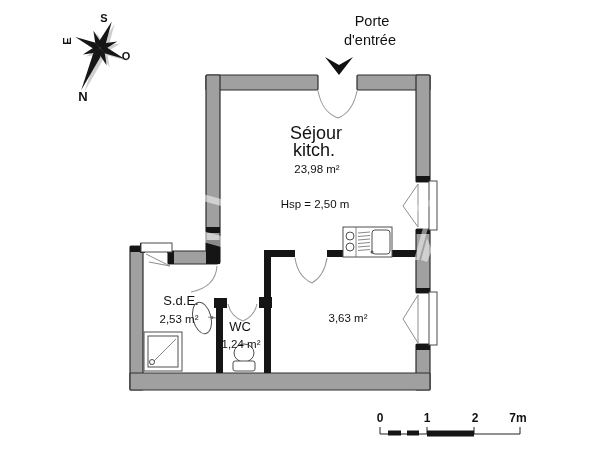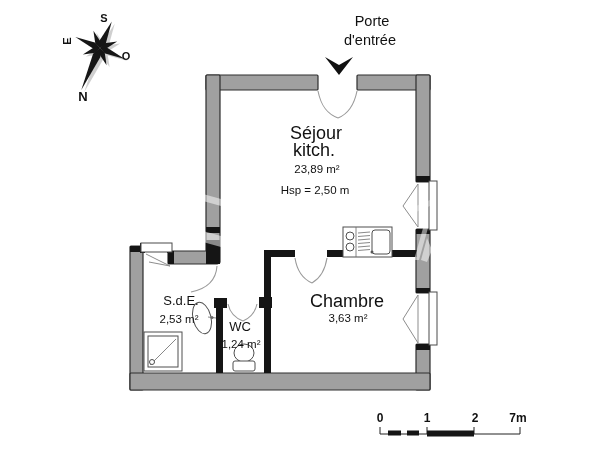--- a/index.html
+++ b/index.html
@@ -159,24 +159,23 @@
   <div class="lbl porte" style="left:340px;top:22px">Porte</div>
   <div class="lbl porte" style="left:338px;top:41px">d'entrée</div>
 
   <div class="lbl compass-letter" style="left:104px;top:19px">S</div>
   <div class="lbl compass-letter rot90" style="left:68px;top:41px">E</div>
   <div class="lbl compass-letter" style="left:126px;top:57px">O</div>
   <div class="lbl compass-n" style="left:83px;top:97px">N</div>
 
   <div class="lbl room-lg" style="left:316px;top:133px">Séjour</div>
   <div class="lbl room-lg" style="left:314px;top:150px">kitch.</div>
-  <div class="lbl area" style="left:317px;top:169px">23,89 m²</div>
-  <div class="lbl note" style="left:315px;top:190px">Hsp = 2,50 m</div>
+  <div class="lbl area" style="left:317px;top:169px">23,98 m²</div>
+  <div class="lbl note" style="left:315px;top:204px">Hsp = 2,50 m</div>
 
-  <div class="lbl room-lg" style="left:347px;top:301px">Chambre</div>
   <div class="lbl area" style="left:348px;top:318px">3,63 m²</div>
 
   <div class="lbl room-md" style="left:181px;top:301px">S.d.E.</div>
   <div class="lbl area" style="left:179px;top:319px">2,53 m²</div>
 
   <div class="lbl room-md" style="left:240px;top:327px">WC</div>
   <div class="lbl area" style="left:241px;top:344px">1,24 m²</div>
 
   <div class="lbl scale-num" style="left:380px;top:418px">0</div>
   <div class="lbl scale-num" style="left:427px;top:418px">1</div>

